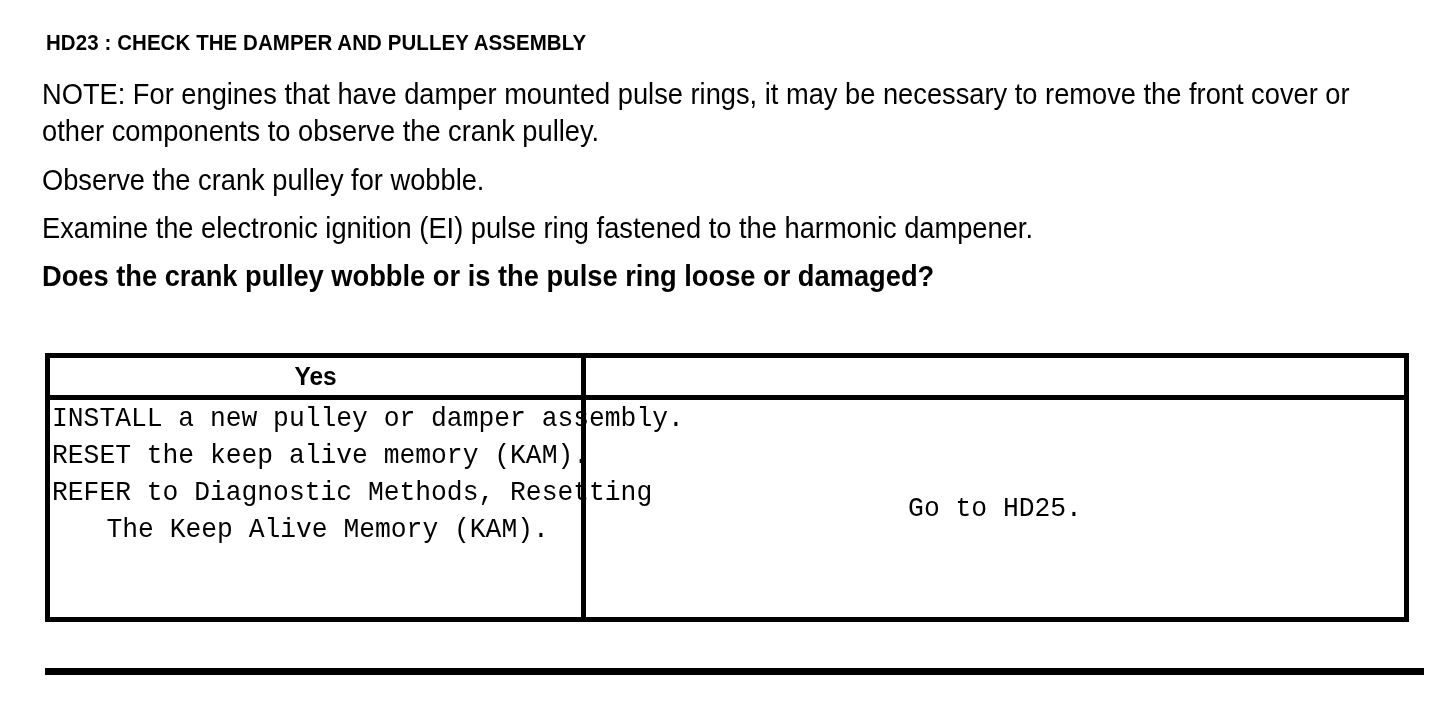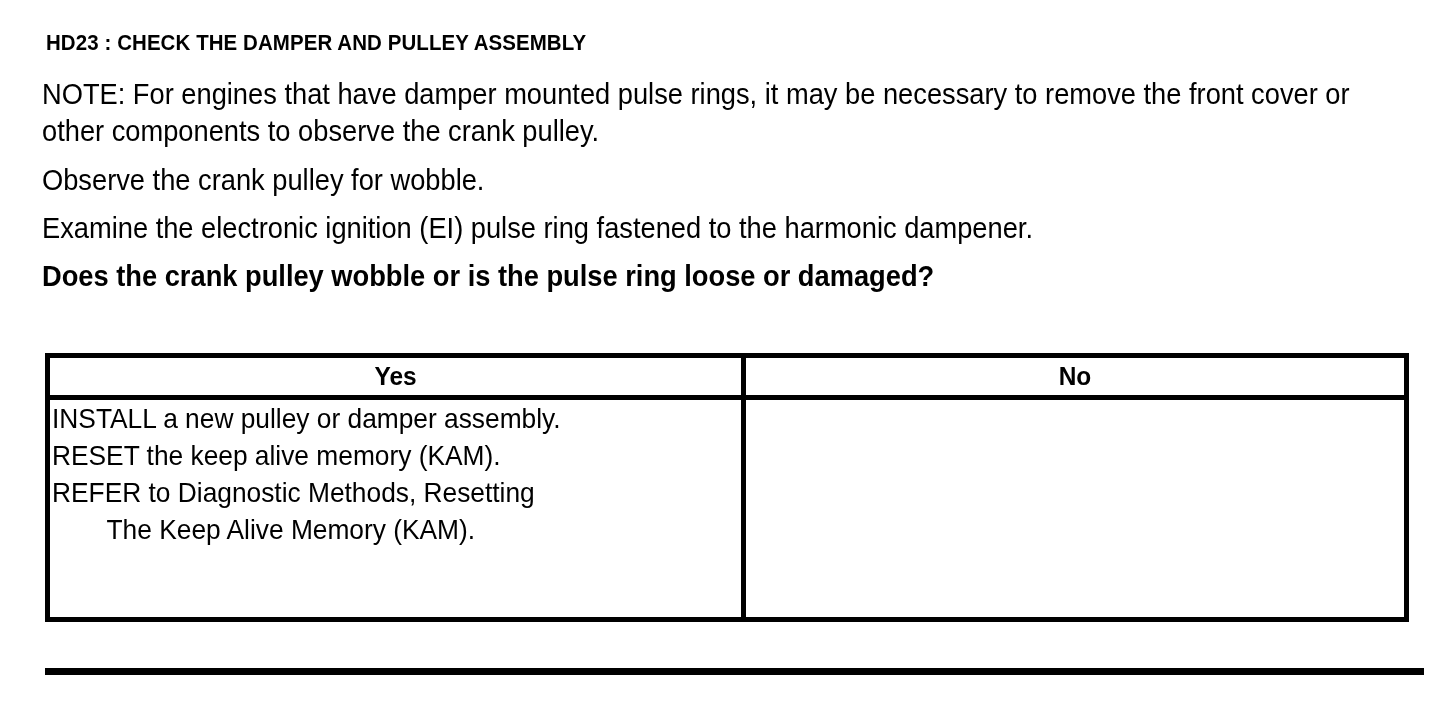--- a/index.html
+++ b/index.html
@@ -64,23 +64,24 @@
     background: #ffffff;
   }
   .table-head {
     display: flex;
     height: 37px;
     border-bottom: 5px solid #000000;
   }
   .table-body {
     display: flex;
     height: 222px;
+    font-family: Liberation Mono, monospace;
   }
   .col-yes {
-    width: 696px;
+    width: 536px;
     box-sizing: border-box;
     border-right: 5px solid #000000;
     position: relative;
   }
   .col-no {
     flex: 1 1 auto;
     box-sizing: border-box;
     position: relative;
   }
   .head-label {
@@ -142,33 +143,33 @@
   <div class="para p-exam">Examine the electronic ignition (EI) pulse ring fastened to the harmonic dampener.</div>
 
   <div class="para bold p-quest">Does the crank pulley wobble or is the pulse ring loose or damaged?</div>
 
   <div class="decision-table">
 
     <div class="table-head">
       <div class="col-yes">
         <div class="head-label">Yes</div>
       </div>
-      <div class="col-no">
-        <div class="head-label">No</div>
-      </div>
     </div>
 
     <div class="table-body">
       <div class="col-yes">
         <div class="cell-lines">
           <span class="ln">INSTALL a new pulley or damper assembly.</span>
           <span class="ln">RESET the keep alive memory (KAM).</span>
           <span class="ln">REFER to Diagnostic Methods, Resetting</span>
           <span class="ln indent">The Keep Alive Memory (KAM).</span>
         </div>
       </div>
+      <div class="col-no">
+        <div class="no-text">Go to HD25.</div>
+      </div>
     </div>
 
   </div>
 
   <div class="bottom-rule"></div>
 
 </div>
 
 </body></html>

